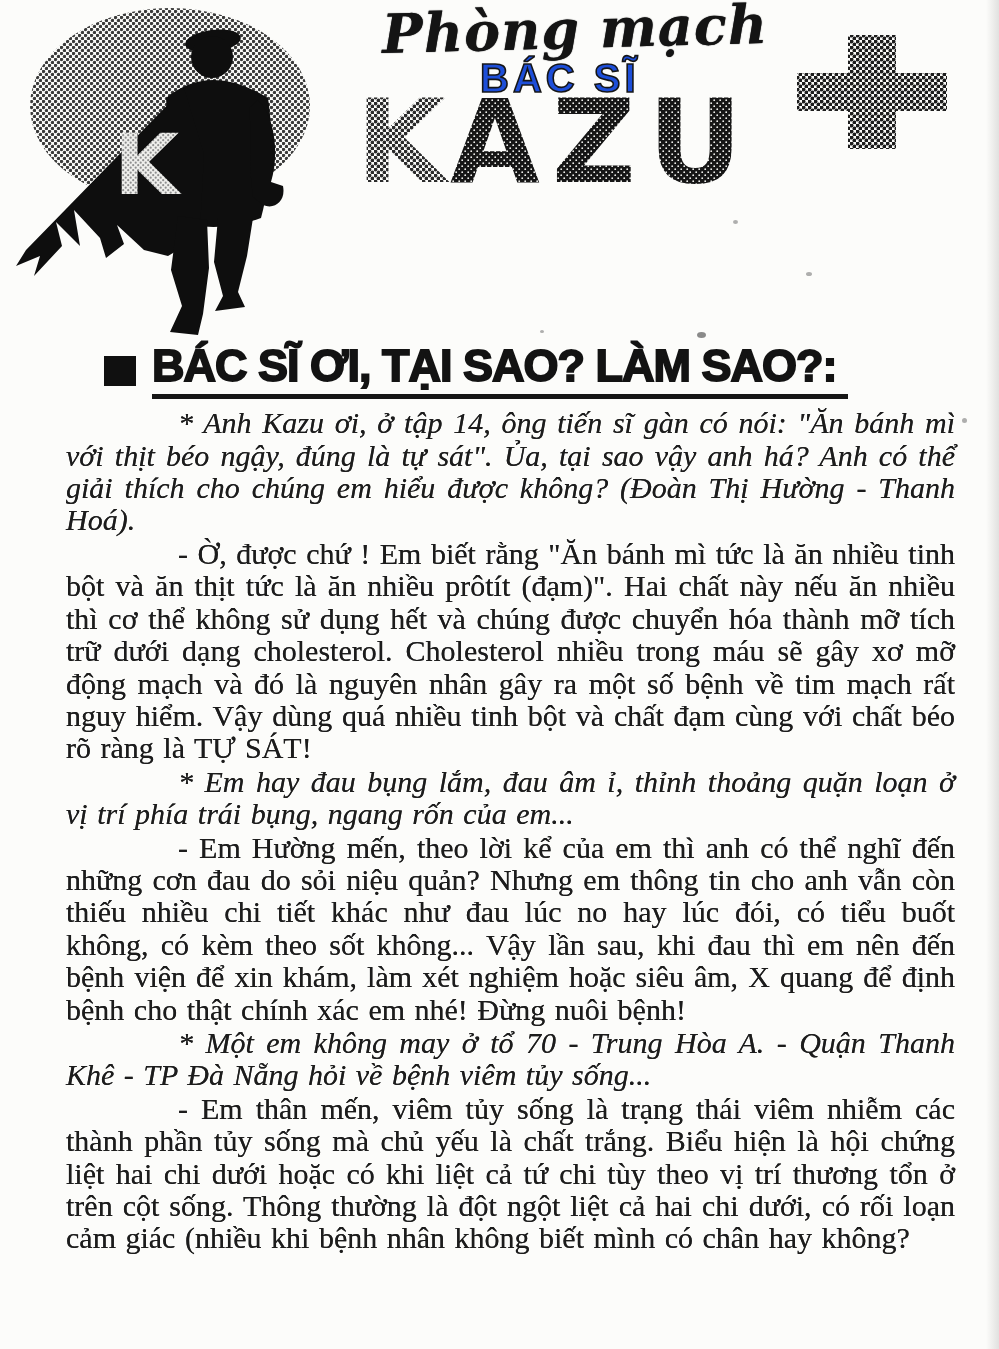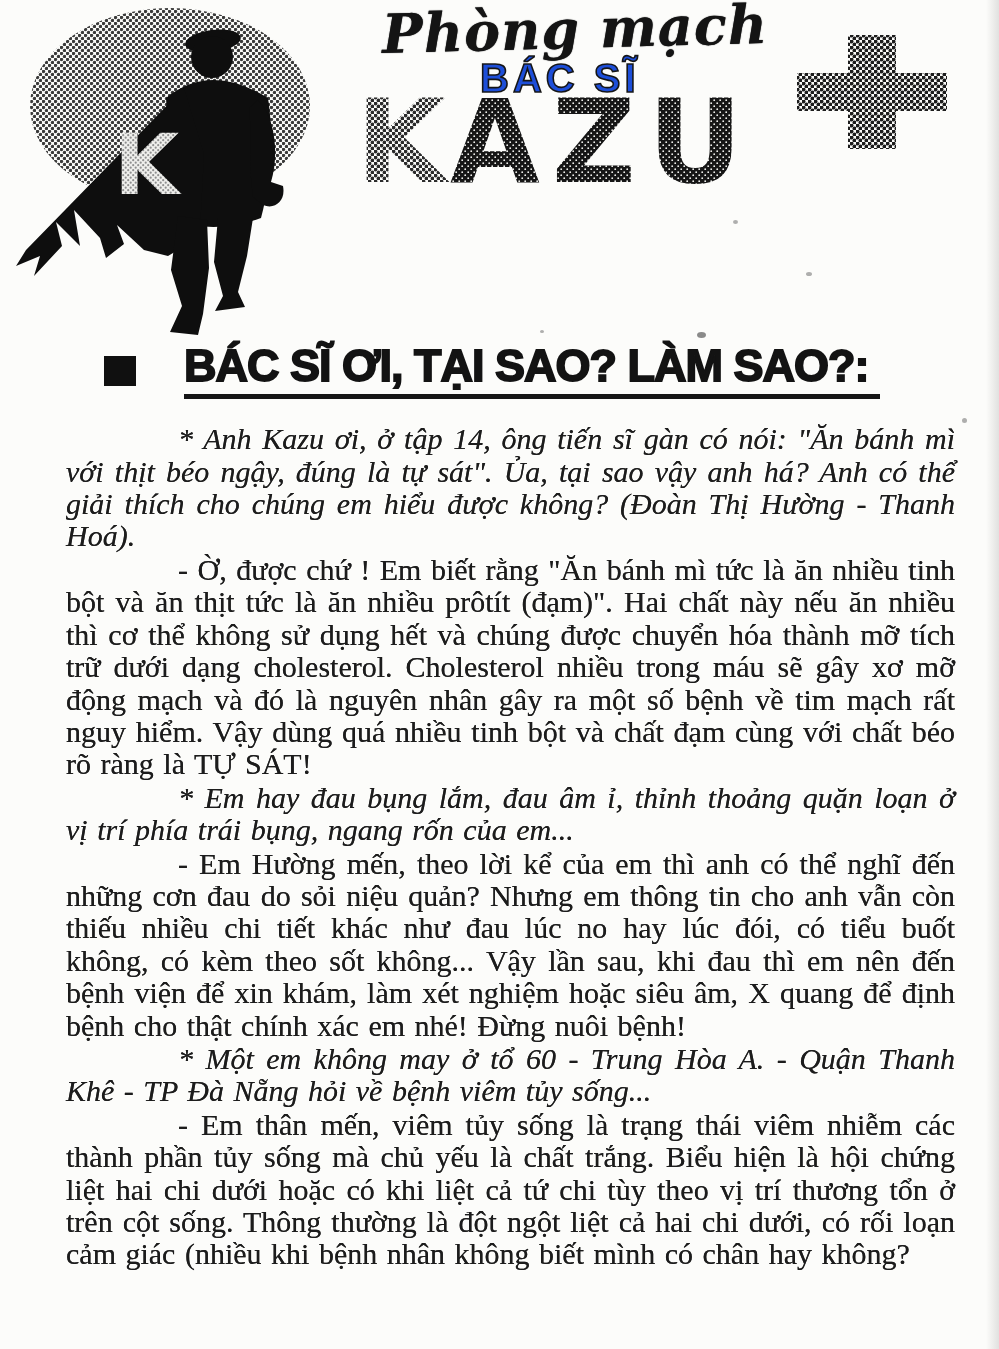--- a/index.html
+++ b/index.html
@@ -20,31 +20,31 @@
   }
   .t-bacsi {
     font-family:"Liberation Sans", sans-serif; font-weight:bold;
     font-size:40px; line-height:1.0; letter-spacing:4px; color:#1d4ed8;
     -webkit-text-stroke:1.6px #151515; 
     padding-left:130px; margin-top:2px;
   }
   .t-kazu { margin-top:-8px; margin-left:6px; }
   .cross-svg { position:absolute; left:796px; top:34px; }
   
-  .headline { display:flex; align-items:flex-start; padding-left:104px; margin-top:4px;gap:32px; }
+  .headline { display:flex; align-items:flex-start; padding-left:104px; margin-top:4px; }
   .bullet-sq { width:32px; height:30px; background:#101010; margin-top:14px; margin-right:16px; flex:0 0 auto; }
   .headline h1 {
     margin:0; font-family:"Liberation Sans", sans-serif; font-weight:bold;
     font-size:45px; line-height:1.05; letter-spacing:-1px; color:#131313;
     -webkit-text-stroke:1.8px #131313; white-space:nowrap;
     border-bottom:5px solid #161616; padding-bottom:5px; padding-right:12px;
   }
   
   .article {
-    padding:24px 44px 0 66px;
+    padding:8px 44px 0 66px;
     font-size:30px; line-height:32.4px; text-align:justify;
     text-shadow:0 0 0.5px rgba(25,25,25,.85);
     word-spacing:2px;
   }
   .article p { margin:0 0 1px 0; text-indent:112px; }
   .article p.q { font-style:italic; }
   
   .scan-edge { position:absolute; right:0; top:0; width:13px; height:100%;
     background:linear-gradient(to left, rgba(60,60,60,.14), rgba(60,60,60,0)); pointer-events:none; }
   .speck { position:absolute; background:#6d6d6d; border-radius:50%; opacity:.55; }
@@ -124,21 +124,21 @@
   <div class="headline">
     <span class="bullet-sq"></span>
     <h1>BÁC SĨ ƠI, TẠI SAO? LÀM SAO?:</h1>
   </div>
 
   <main class="article">
     <p class="q">* Anh Kazu ơi, ở tập 14, ông tiến sĩ gàn có nói: "Ăn bánh mì với thịt béo ngậy, đúng là tự sát". Ủa, tại sao vậy anh há? Anh có thể giải thích cho chúng em hiểu được không? (Đoàn Thị Hường - Thanh Hoá).</p>
     <p class="a">- Ờ, được chứ ! Em biết rằng "Ăn bánh mì tức là ăn nhiều tinh bột và ăn thịt tức là ăn nhiều prôtít (đạm)". Hai chất này nếu ăn nhiều thì cơ thể không sử dụng hết và chúng được chuyển hóa thành mỡ tích trữ dưới dạng cholesterol. Cholesterol nhiều trong máu sẽ gây xơ mỡ động mạch và đó là nguyên nhân gây ra một số bệnh về tim mạch rất nguy hiểm. Vậy dùng quá nhiều tinh bột và chất đạm cùng với chất béo rõ ràng là TỰ SÁT!</p>
     <p class="q">* Em hay đau bụng lắm, đau âm ỉ, thỉnh thoảng quặn loạn ở vị trí phía trái bụng, ngang rốn của em...</p>
     <p class="a">- Em Hường mến, theo lời kể của em thì anh có thể nghĩ đến những cơn đau do sỏi niệu quản? Nhưng em thông tin cho anh vẫn còn thiếu nhiều chi tiết khác như đau lúc no hay lúc đói, có tiểu buốt không, có kèm theo sốt không... Vậy lần sau, khi đau thì em nên đến bệnh viện để xin khám, làm xét nghiệm hoặc siêu âm, X quang để định bệnh cho thật chính xác em nhé! Đừng nuôi bệnh!</p>
-    <p class="q">* Một em không may ở tổ 60 - Trung Hòa A. - Quận Thanh Khê - TP Đà Nẵng hỏi về bệnh viêm tủy sống...</p>
+    <p class="q">* Một em không may ở tổ 70 - Trung Hòa A. - Quận Thanh Khê - TP Đà Nẵng hỏi về bệnh viêm tủy sống...</p>
     <p class="a">- Em thân mến, viêm tủy sống là trạng thái viêm nhiễm các thành phần tủy sống mà chủ yếu là chất trắng. Biểu hiện là hội chứng liệt hai chi dưới hoặc có khi liệt cả tứ chi tùy theo vị trí thương tổn ở trên cột sống. Thông thường là đột ngột liệt cả hai chi dưới, có rối loạn cảm giác (nhiều khi bệnh nhân không biết mình có chân hay không?</p>
   </main>
 
   <div class="scan-edge"></div>
   <i class="speck sp1"></i>
   <i class="speck sp2"></i>
   <i class="speck sp3"></i>
   <i class="speck sp4"></i>
   <i class="speck sp5"></i>
 </div>

